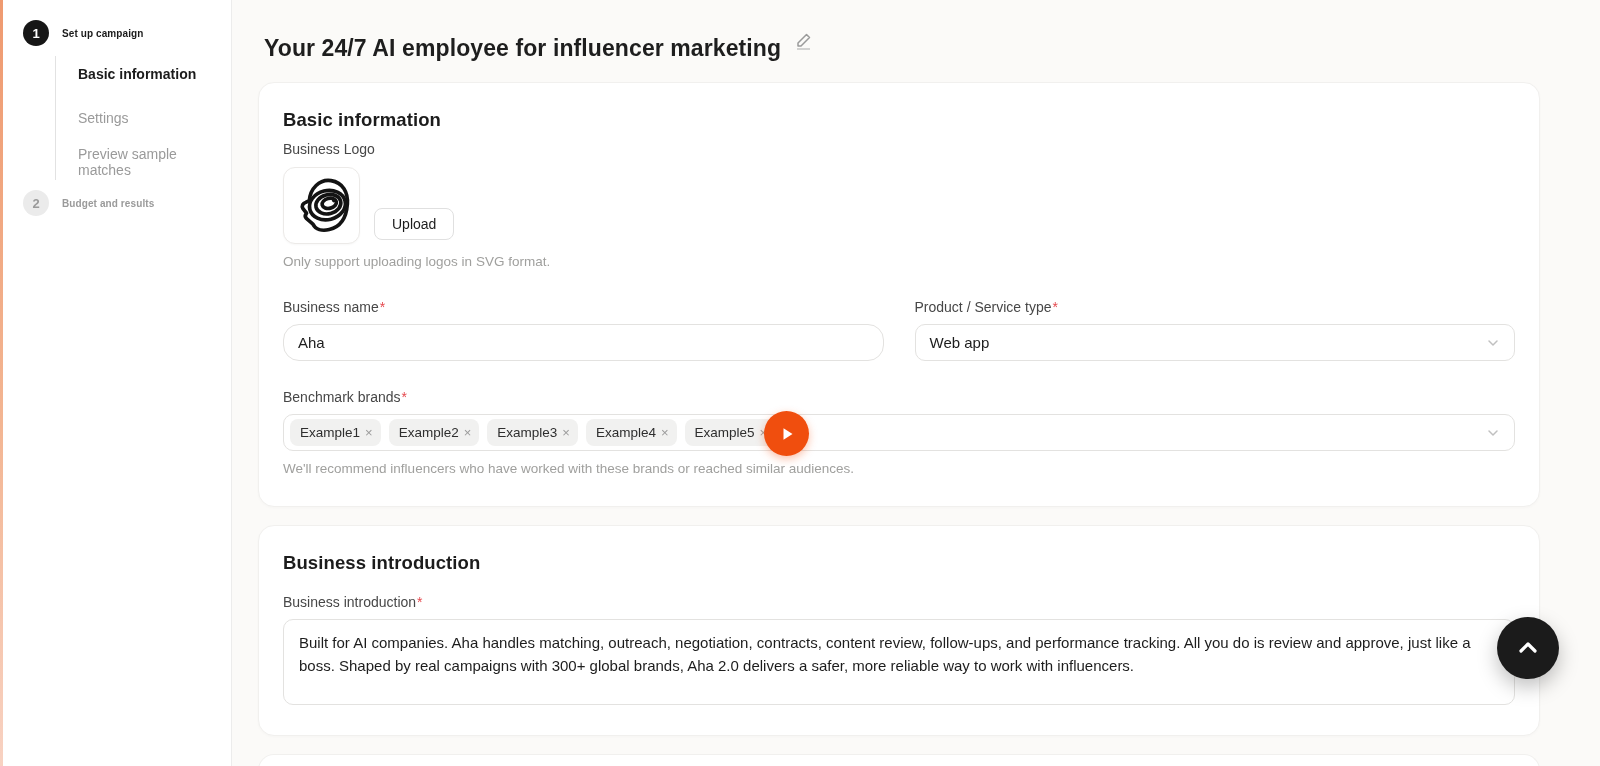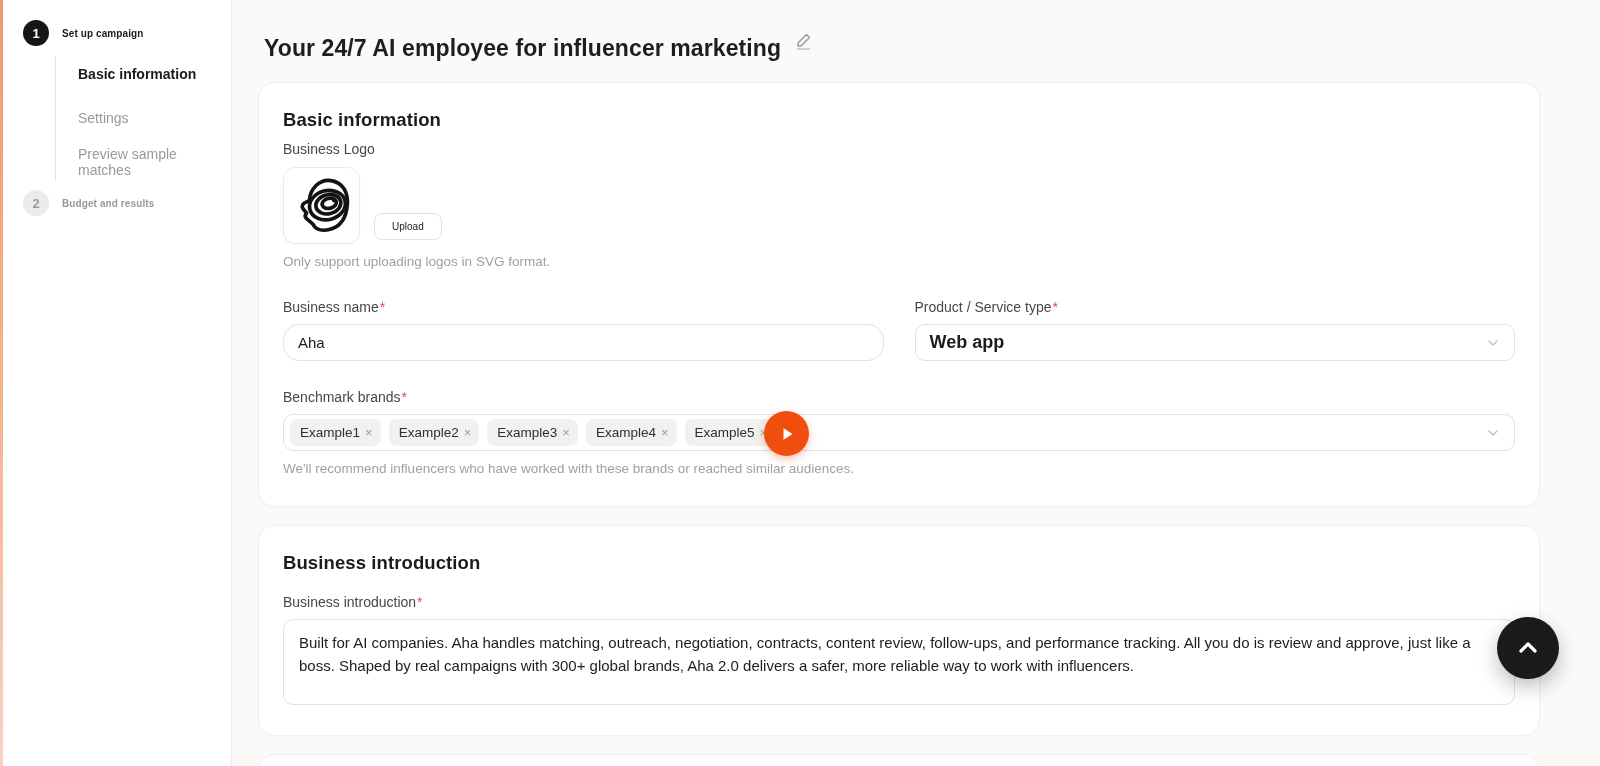--- a/index.html
+++ b/index.html
@@ -69,35 +69,35 @@
   
   .logo-section{ margin-top:10px; }
   .logo-row{ display:flex; align-items:flex-end; gap:14px; margin-top:10px; }
   .logo-box{
     width:77px; height:77px; border:1px solid #eceae8; border-radius:12px;
     background:#ffffff; display:flex; align-items:center; justify-content:center;
     box-shadow:0 1px 2px rgba(0,0,0,0.03);
   }
   .upload-btn{
     background:#ffffff; border:1px solid #e0e0e0; border-radius:8px;
-    font-size:10px; color:#1c1c1c; padding:7px 17px; cursor:pointer;
+    font-size:14px; color:#1c1c1c; padding:7px 17px; cursor:pointer;
     margin-bottom:4px; font-family:inherit;
   }
   .hint{ font-size:13.5px; color:#a0a09e; margin-top:10px; }
   
   .fields-row{ display:grid; grid-template-columns:1fr 1fr; gap:31px; margin-top:30px; }
   .text-input{
     width:100%; height:37px; border:1px solid #e3e2e0; border-radius:16px;
     padding:0 14px; font-size:15px; color:#1d1d1d; background:#fff;
     font-family:inherit; outline:none;
   }
   .select-box{
     width:100%; height:37px; border:1px solid #e3e2e0; border-radius:10px;
-    padding:0 14px; font-size:18px; color:#1d1d1d; background:#fff;
-    display:flex; align-items:center; justify-content:space-between; cursor:pointer;font-weight:bold;
+    padding:0 14px; font-size:15px; color:#1d1d1d; background:#fff;
+    display:flex; align-items:center; justify-content:space-between; cursor:pointer;
   }
   
   .benchmark-section{ margin-top:28px; }
   .tags-input{
     position:relative; width:100%; height:37px;
     border:1px solid #e3e2e0; border-radius:10px; background:#fff;
     display:flex; align-items:center; gap:8px; padding:0 14px 0 6px;
   }
   .tags-wrap{ display:flex; align-items:center; gap:8px; flex:1; }
   .tag{

